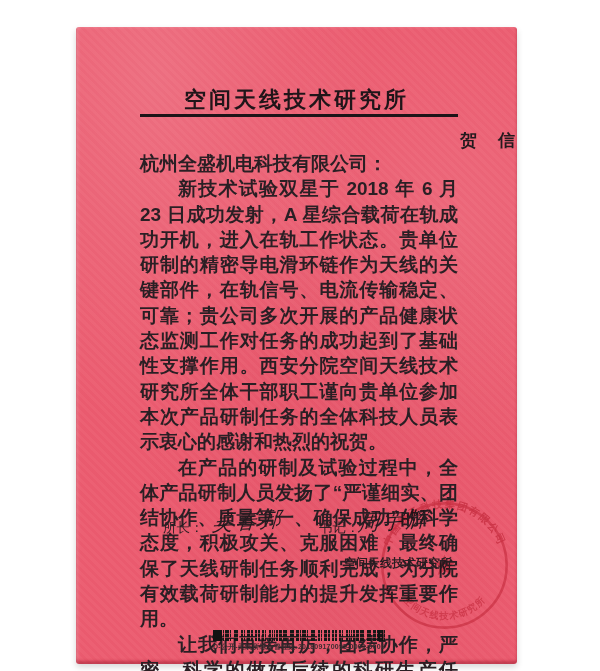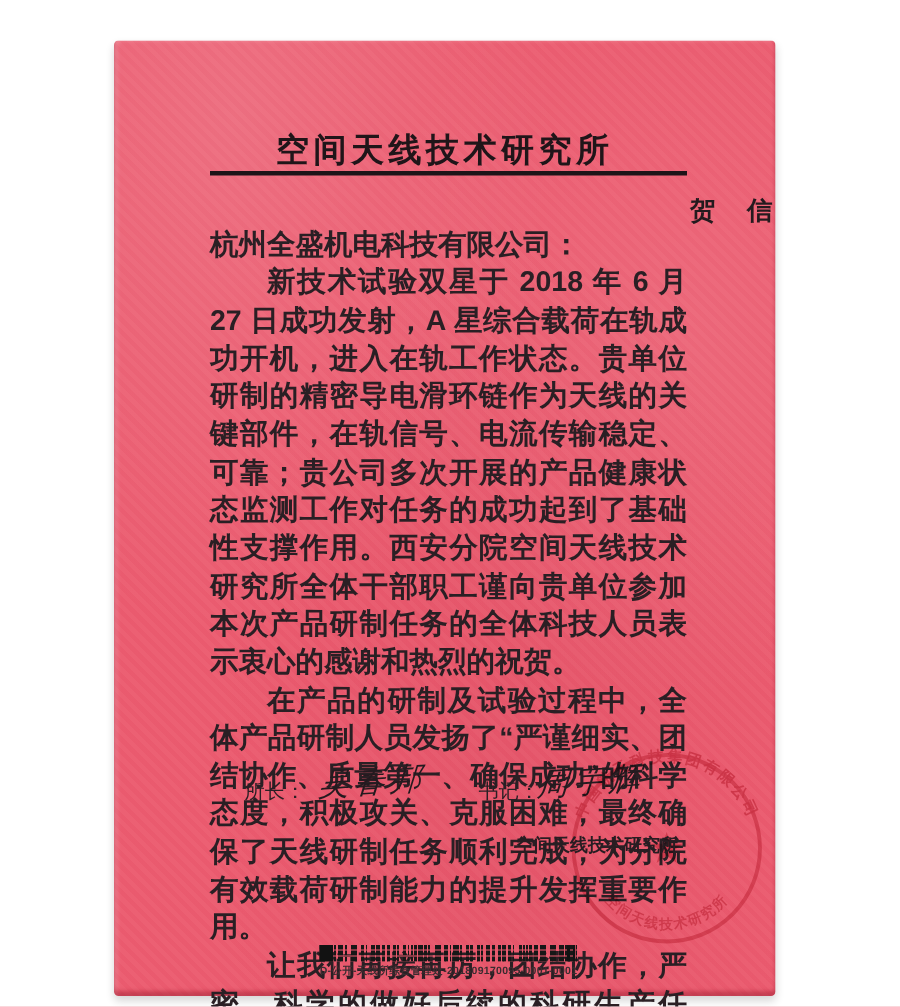--- a/index.html
+++ b/index.html
@@ -92,21 +92,21 @@
 <body>
 
 <div class="paper">
 
   <div class="title">空间天线技术研究所</div>
   <div class="title-rule"></div>
   <div class="heading">贺　信</div>
 
   <div class="body-block">
     <div class="salutation">杭州全盛机电科技有限公司：</div>
-    <p>新技术试验双星于 2018 年 6 月 27 日成功发射，A 星综合载荷在轨成功开机，进入在轨工作状态。贵单位研制的精密导电滑环链作为天线的关键部件，在轨信号、电流传输稳定、可靠；贵公司多次开展的产品健康状态监测工作对任务的成功起到了基础性支撑作用。西安分院空间天线技术研究所全体干部职工谨向贵单位参加本次产品研制任务的全体科技人员表示衷心的感谢和热烈的祝贺。</p>
+    <p>新技术试验双星于 2018 年 6 月 23 日成功发射，A 星综合载荷在轨成功开机，进入在轨工作状态。贵单位研制的精密导电滑环链作为天线的关键部件，在轨信号、电流传输稳定、可靠；贵公司多次开展的产品健康状态监测工作对任务的成功起到了基础性支撑作用。西安分院空间天线技术研究所全体干部职工谨向贵单位参加本次产品研制任务的全体科技人员表示衷心的感谢和热烈的祝贺。</p>
     <p>在产品的研制及试验过程中，全体产品研制人员发扬了“严谨细实、团结协作、质量第一、确保成功”的科学态度，积极攻关、克服困难，最终确保了天线研制任务顺利完成，为分院有效载荷研制能力的提升发挥重要作用。</p>
     <p>让我们再接再厉，团结协作，严密、科学的做好后续的科研生产任务，最终确保了天线研制任务顺利完成，为国防和航天事业发展再创辉煌！</p>
   </div>
 
   <div class="sig-row">
     <span class="sig-label director">所长：</span>
     <span class="sig-name director">吴春邦</span>
     <span class="sig-label secretary">书记：</span>
     <span class="sig-name secretary">周宇辉</span>
   </div>

